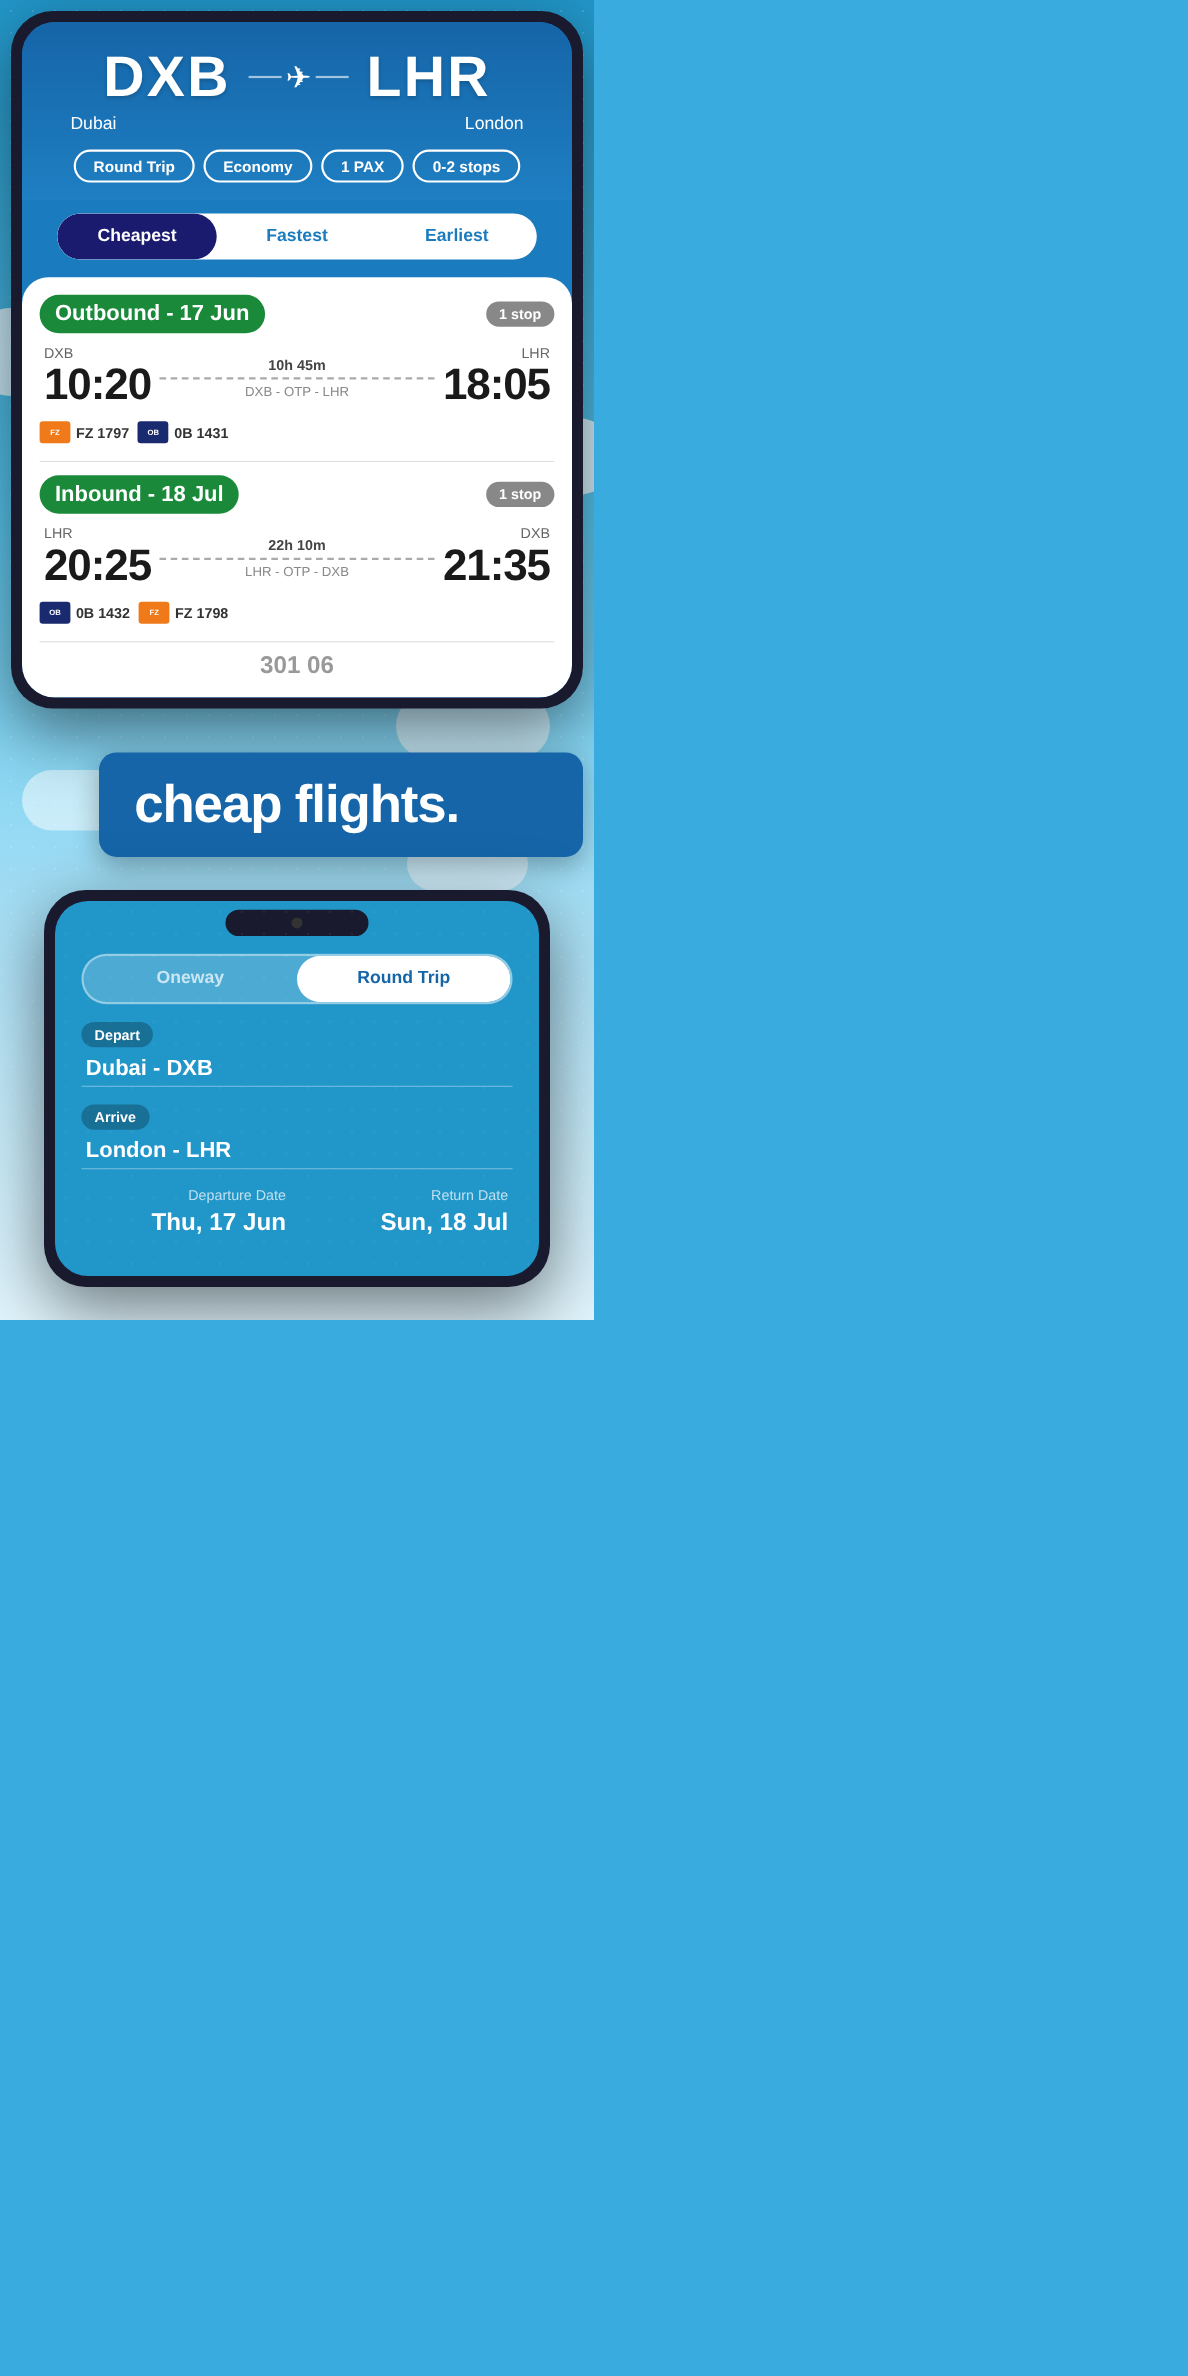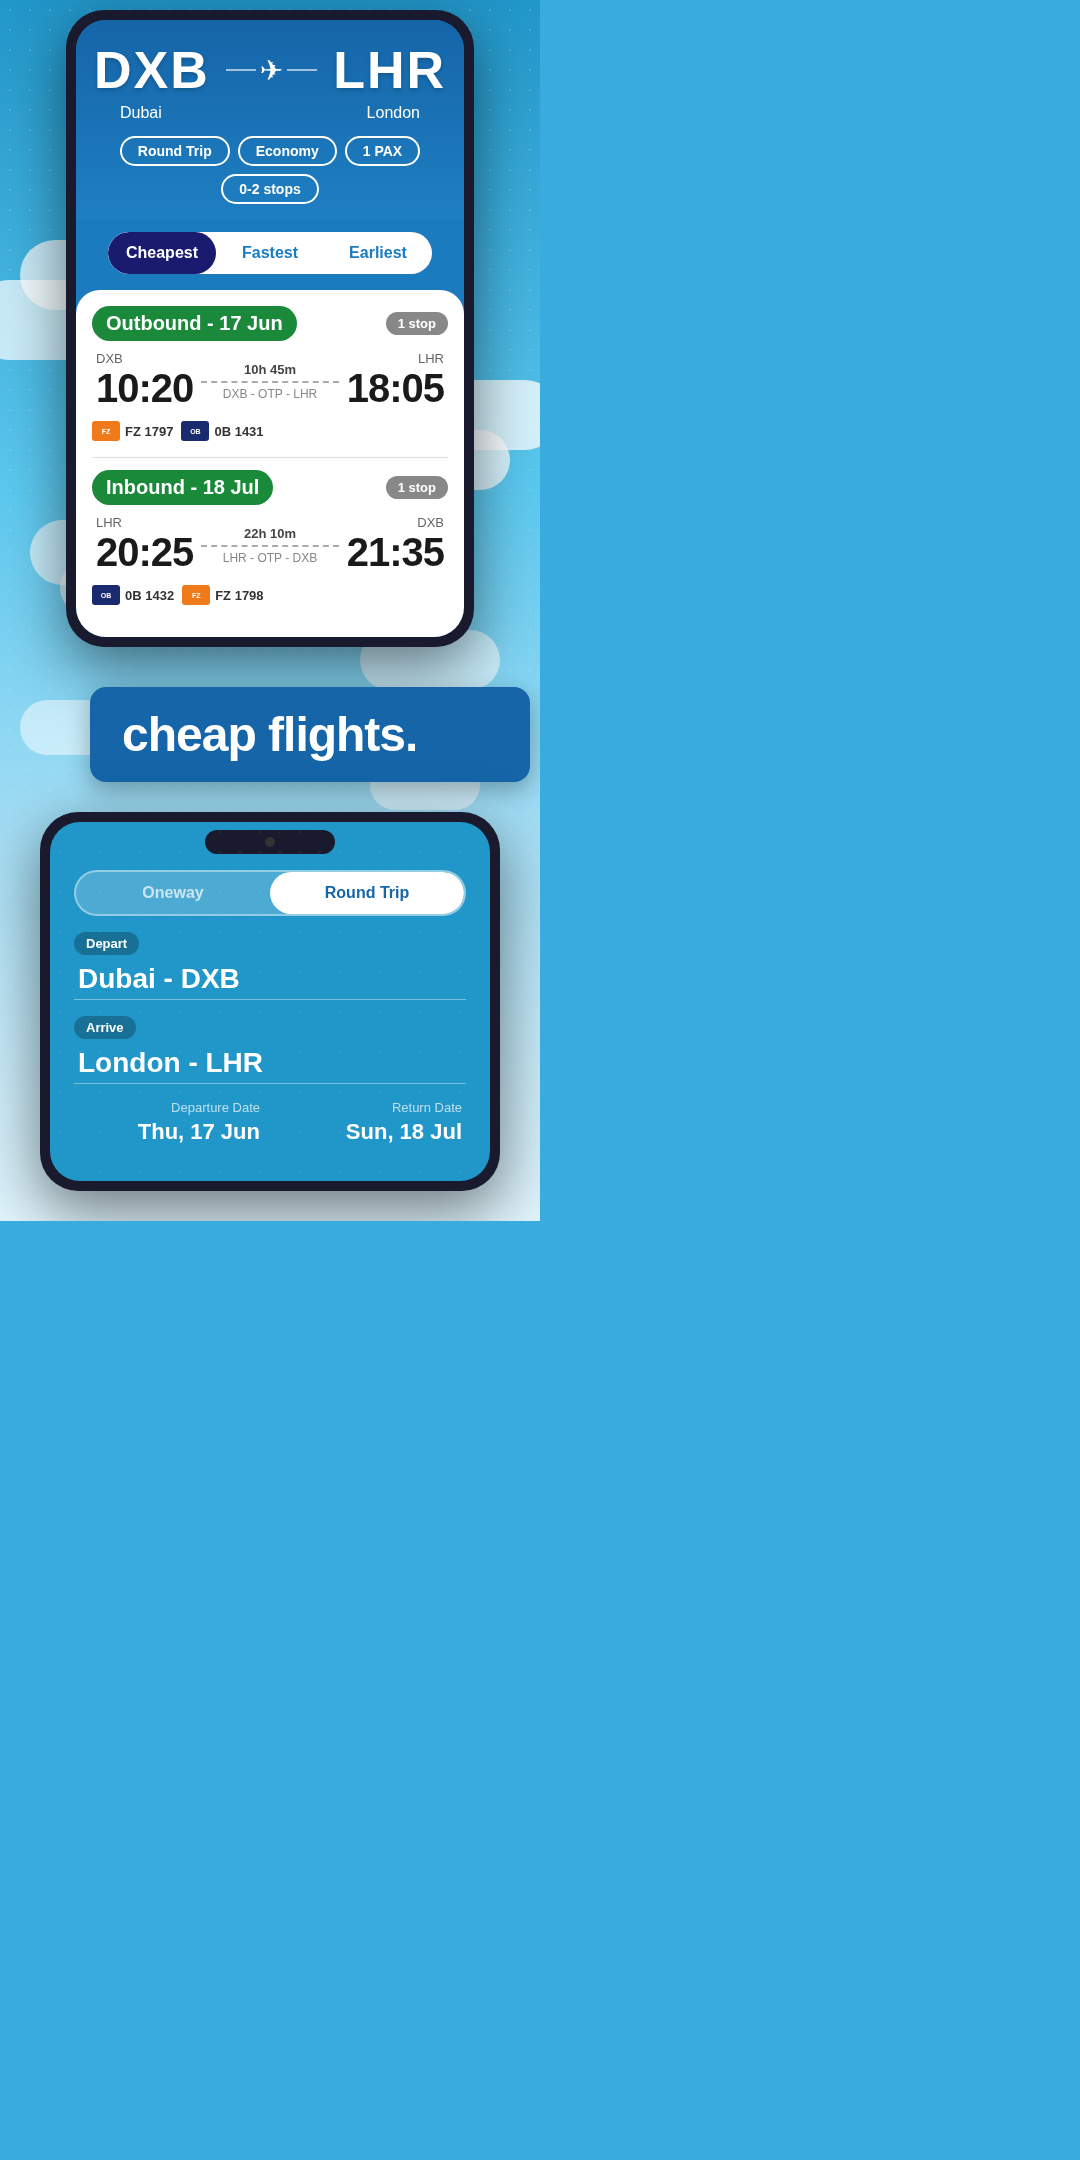--- a/index.html
+++ b/index.html
@@ -369,21 +369,21 @@
       color: white;
       border-radius: 12px;
       padding: 4px 12px;
       font-size: 13px;
       font-weight: 600;
       margin-bottom: 8px;
     }
 
     .field-value {
       color: white;
-      font-size: 28px;
+      font-size: 20px;
       font-weight: 800;
       padding: 0 4px;
       display: block;
     }
 
     .field-divider {
       border: none;
       border-bottom: 1.5px solid rgba(255,255,255,0.4);
       margin-top: 4px;
     }
@@ -440,21 +440,21 @@
   <div style="position:absolute;top:240px;left:20px;width:120px;height:70px;background:white;border-radius:50px;opacity:0.7;z-index:2;"></div>
   <div style="position:absolute;top:380px;right:-20px;width:180px;height:70px;background:white;border-radius:50px;opacity:0.75;z-index:2;"></div>
   <div style="position:absolute;top:430px;right:30px;width:100px;height:60px;background:white;border-radius:50px;opacity:0.75;z-index:2;"></div>
   <div style="position:absolute;top:520px;left:30px;width:160px;height:65px;background:white;border-radius:50px;opacity:0.6;z-index:2;"></div>
   <div style="position:absolute;top:560px;left:60px;width:90px;height:55px;background:white;border-radius:50px;opacity:0.6;z-index:2;"></div>
   <div style="position:absolute;top:630px;right:40px;width:140px;height:60px;background:white;border-radius:50px;opacity:0.55;z-index:2;"></div>
   <div style="position:absolute;top:700px;left:20px;width:130px;height:55px;background:white;border-radius:50px;opacity:0.5;z-index:2;"></div>
   <div style="position:absolute;top:760px;right:60px;width:110px;height:50px;background:white;border-radius:50px;opacity:0.5;z-index:2;"></div>
   <div style="position:absolute;top:820px;left:40px;width:150px;height:60px;background:white;border-radius:50px;opacity:0.45;z-index:2;"></div>
 
-  <div class="phone-container-1" style="position:relative;z-index:10;margin:0 auto;width:408px;padding-top:10px;">
+  <div class="phone-container-1" style="position:relative;z-index:10;margin:0 auto;width:520px;padding-top:10px;">
     <div class="phone-outer-1" style="position:relative;">
 
       <div class="phone-screen-1">
 
         <div class="phone1-header">
           <div class="route-row">
             <span class="airport-code">DXB</span>
             <div class="plane-icon">
               <div class="plane-line"></div>
               ✈
@@ -543,20 +543,23 @@
                 <div class="airline-logo navy">OB</div>
                 <span>0B 1432</span>
               </div>
               <div class="airline-badge">
                 <div class="airline-logo orange">FZ</div>
                 <span>FZ 1798</span>
               </div>
             </div>
           </div>
 
+          <div style="text-align:center;padding-top:8px;border-top:1px solid #ddd;color:#999;font-size:22px;font-weight:900;">
+            301 06
+          </div>
         </div>
       </div>
     </div>
   </div>
 
   <div class="promo-section" style="position:relative;z-index:10;padding:40px 10px 20px;">
     <div class="promo-box" style="background:#1565a8;border-radius:16px;padding:20px 32px;margin-left:80px;box-shadow:0 8px 24px rgba(0,0,0,0.3);">
       <span class="promo-text" style="color:white;font-size:48px;font-weight:900;letter-spacing:-1px;">cheap flights.</span>
     </div>
   </div>

